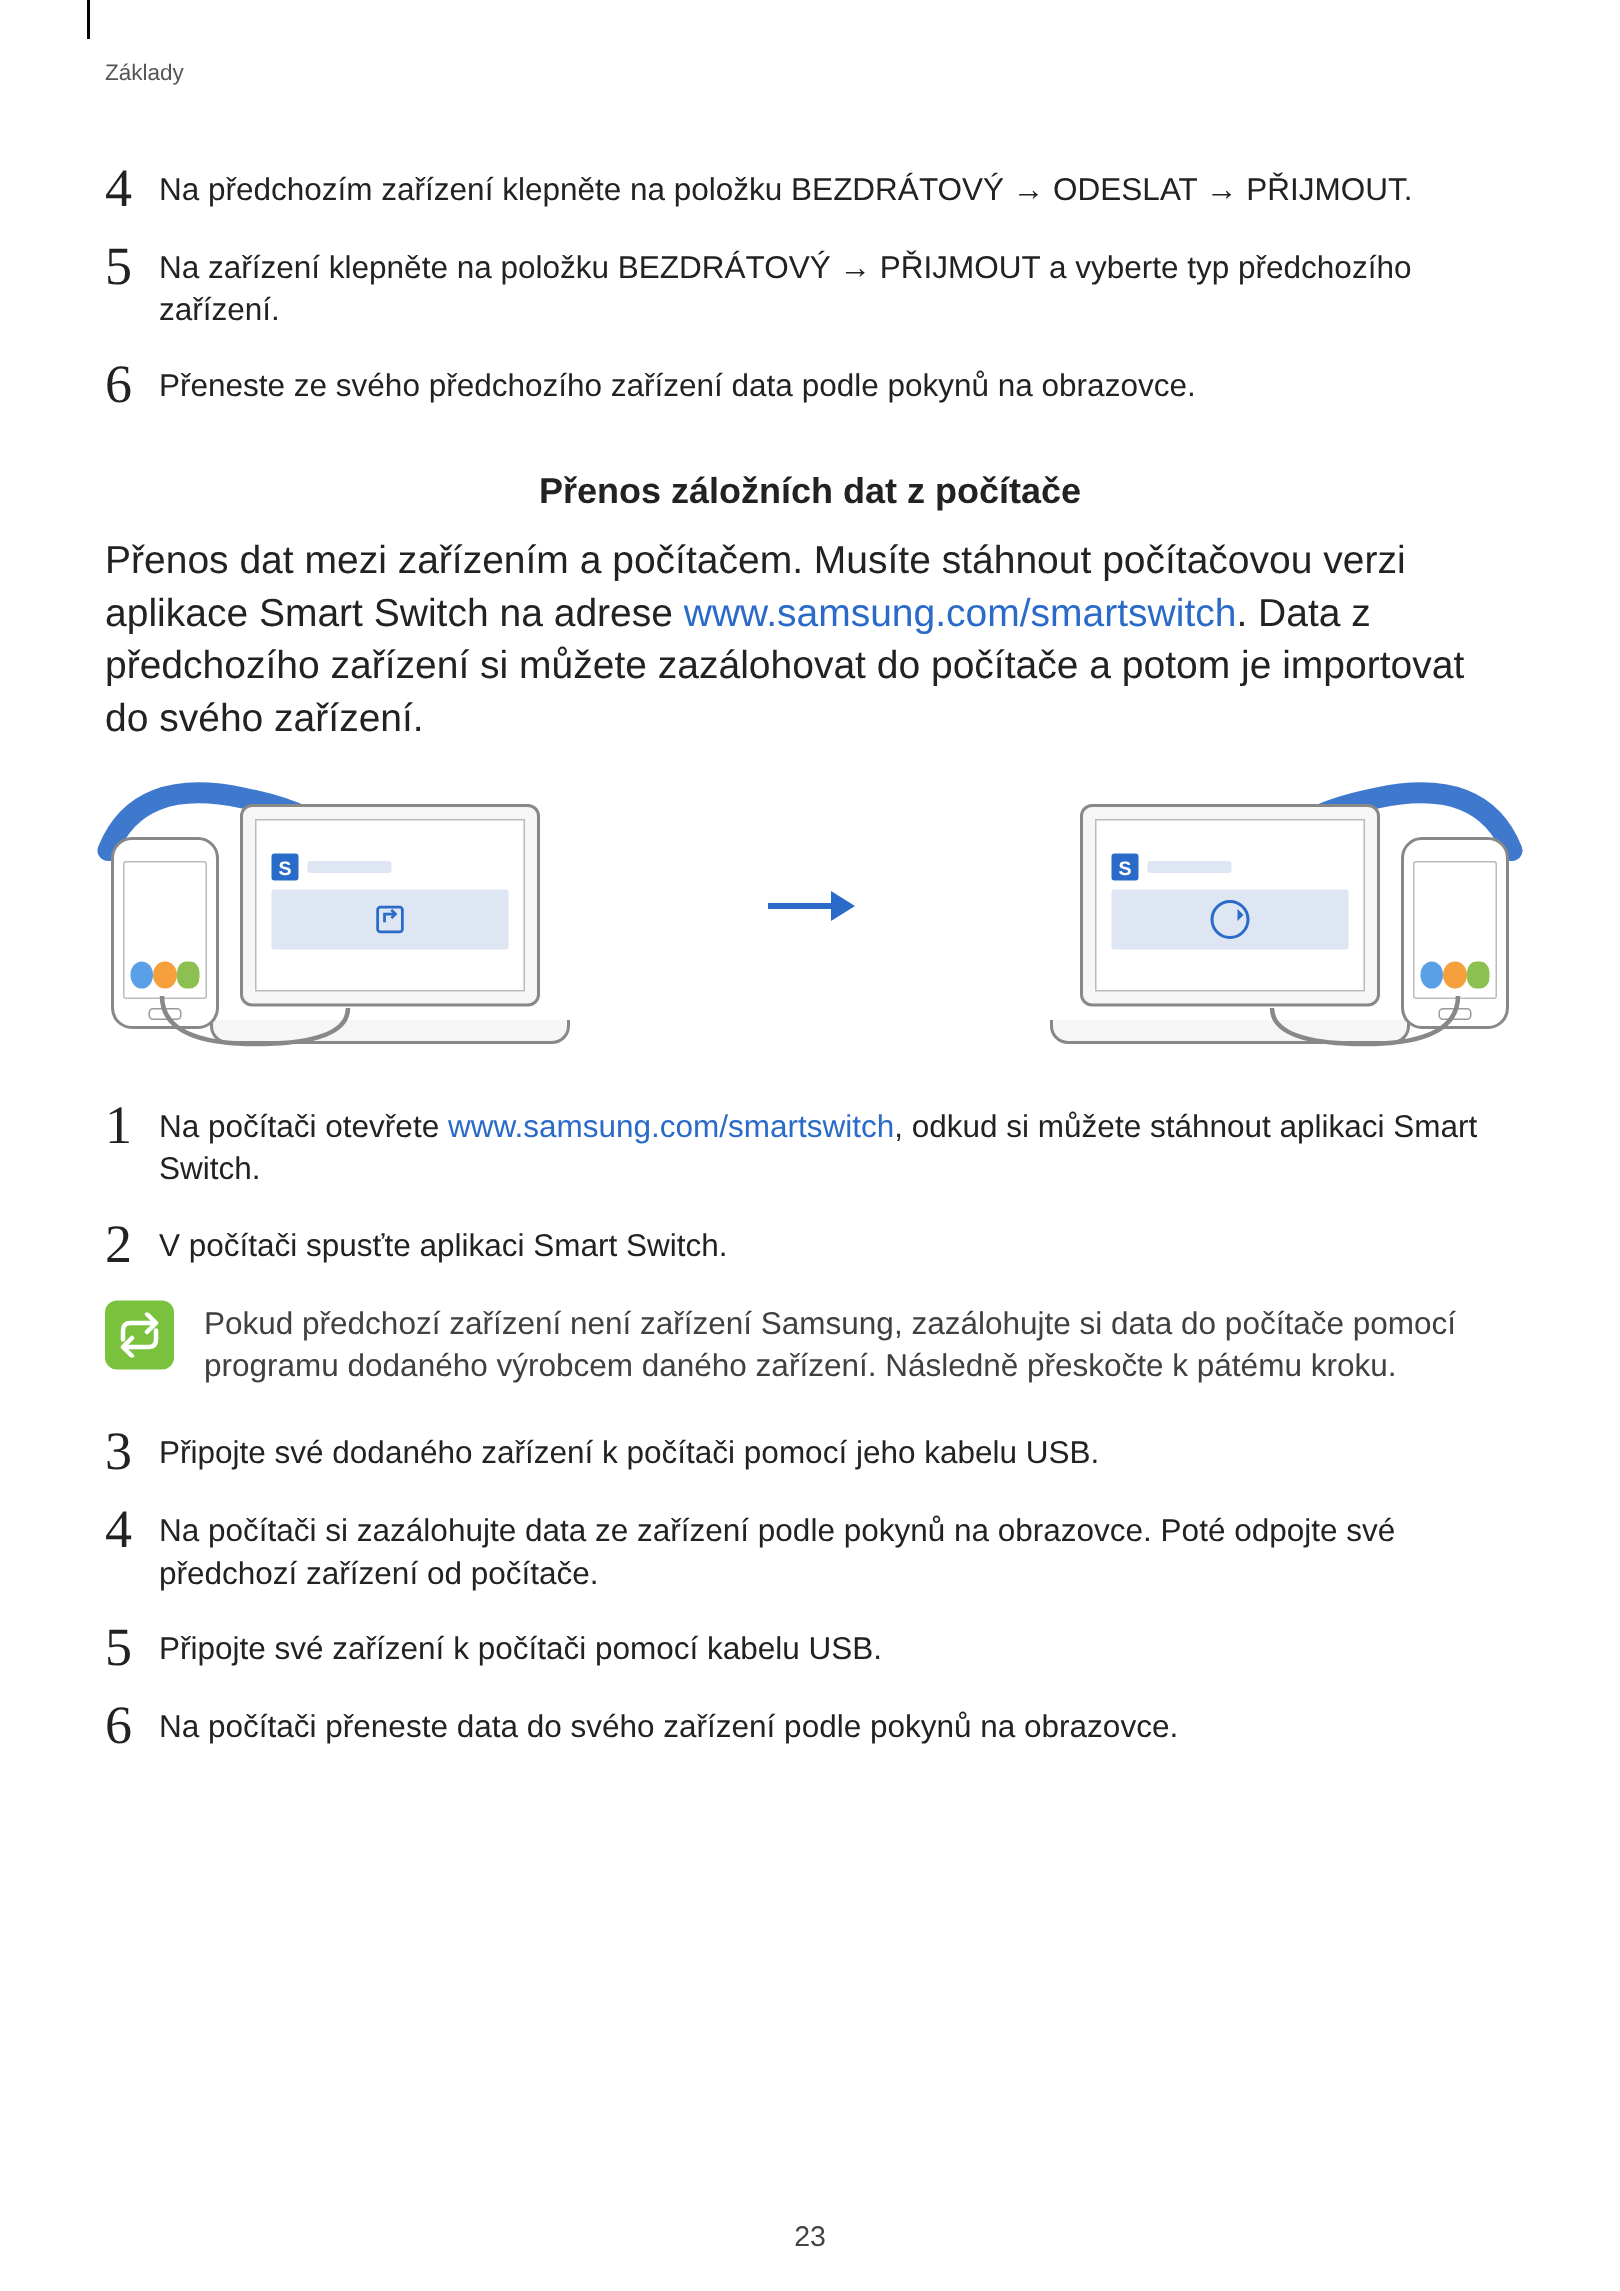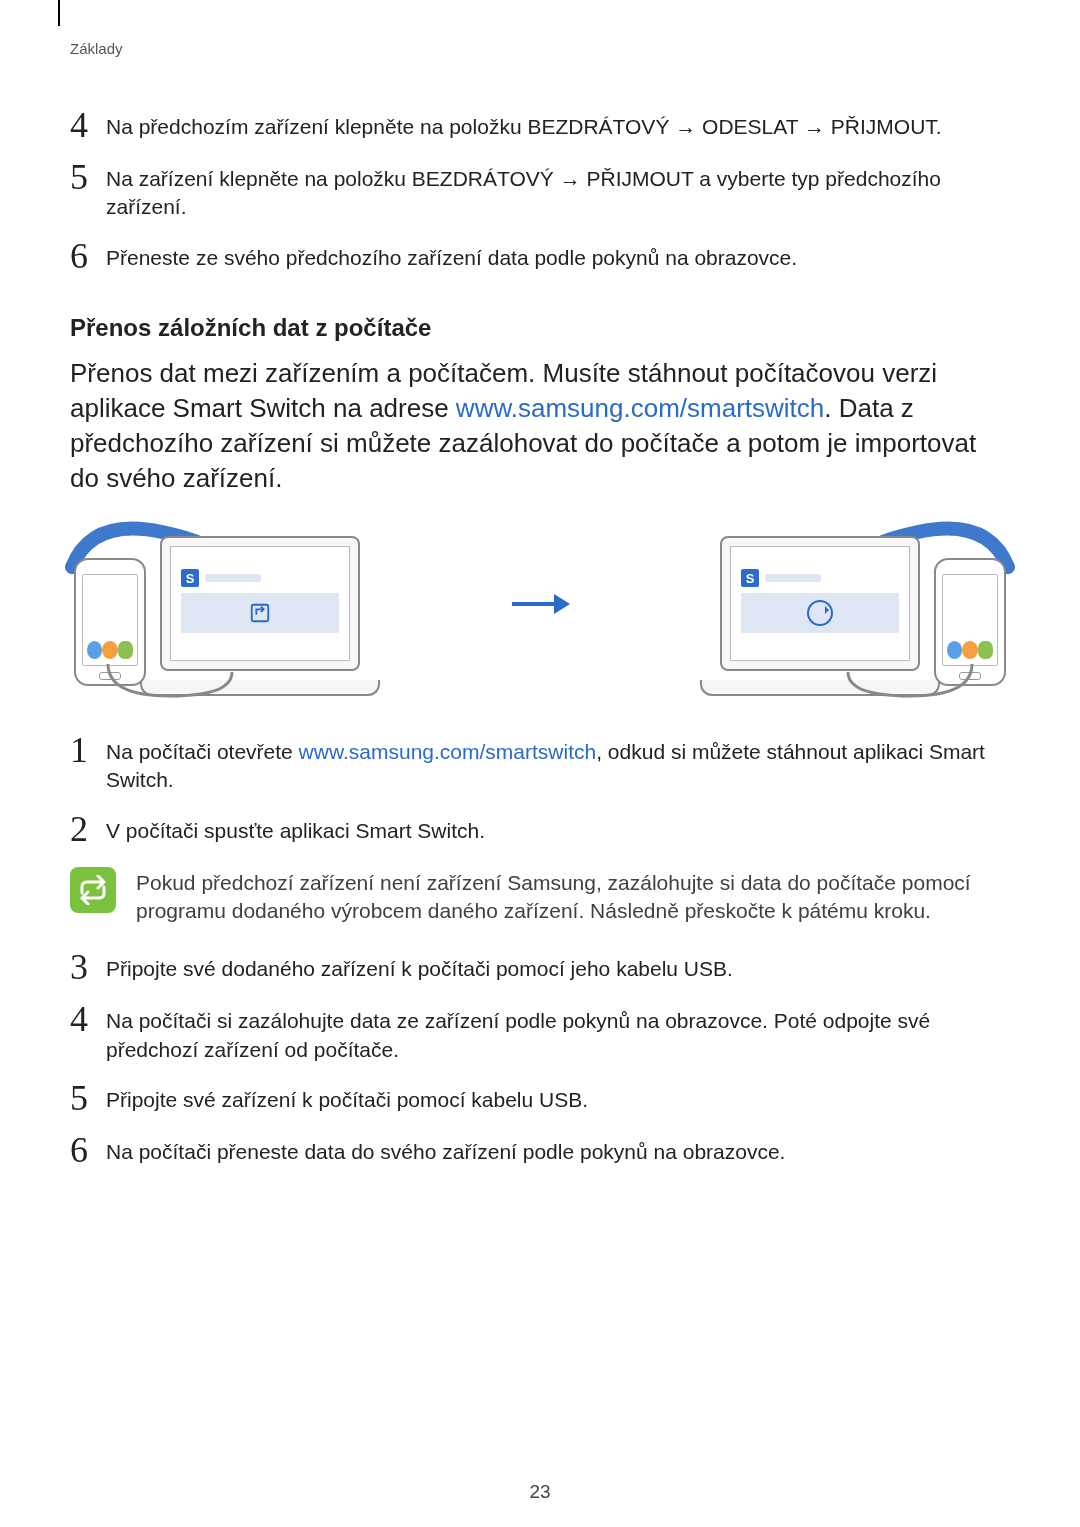--- a/index.html
+++ b/index.html
@@ -56,20 +56,21 @@
     color: #222;
     flex: 1 1 auto;
     padding-top: 2px;
   }
   .bold { font-weight: 400; margin-top: 46px; }
   .h2 {
     font-size: 24px;
     font-weight: 700;
     color: #222;
     margin: 34px 0 14px 0;
+    text-align: center;
   }
   .para {
     font-size: 26px;
     line-height: 1.35;
     color: #222;
     margin: 0 0 20px 0;
   }
   .link { color: #2a6ac8; }
   .illus-row {
     display: flex;

